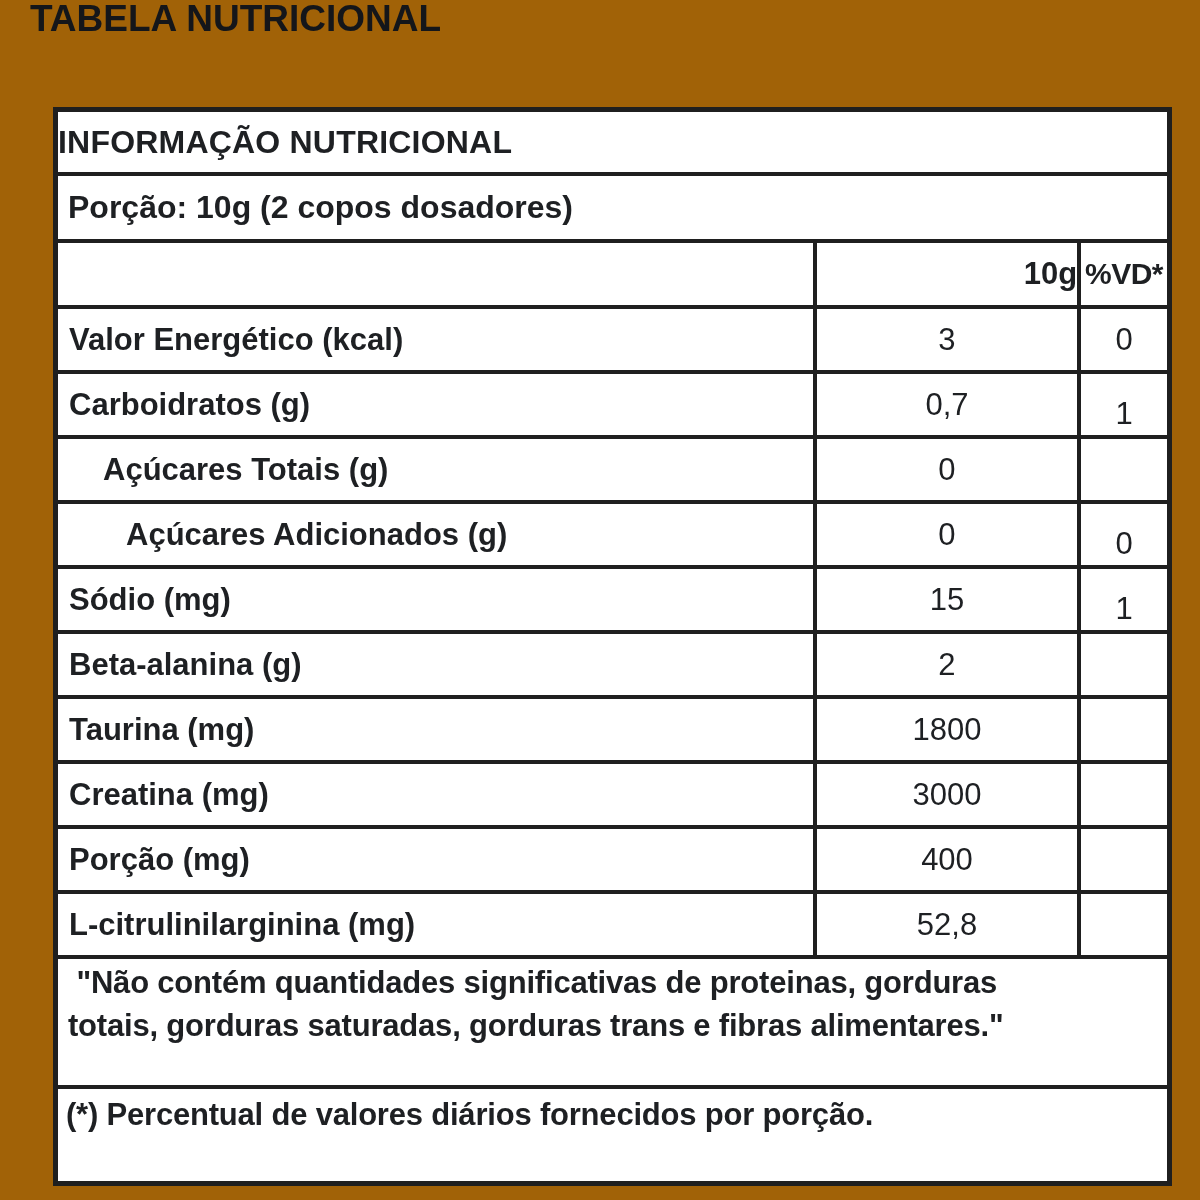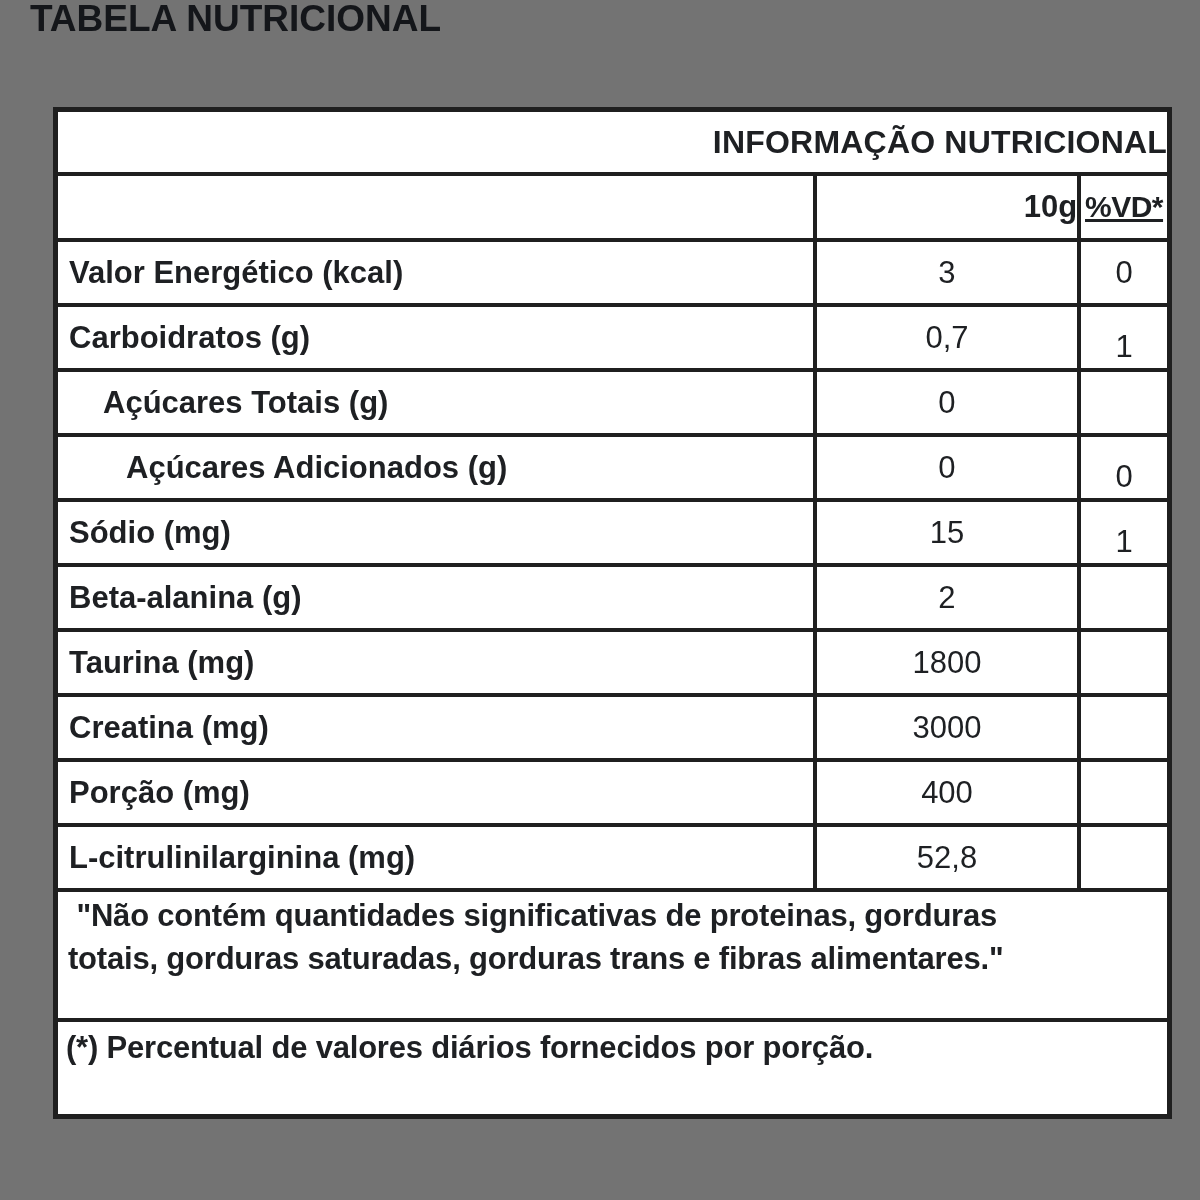--- a/index.html
+++ b/index.html
@@ -14,21 +14,21 @@
     overflow: hidden;
     position: relative;
     font-family: "Liberation Sans", sans-serif;
     color: #1e2023;
     -webkit-font-smoothing: antialiased;
   }
   .page {
     position: relative;
     width: 1200px;
     height: 1200px;
-    background: #737373;
+    background: #a16207;
   }
   .page-title {
     position: absolute;
     left: 30px;
     top: -4px;
     margin: 0;
     font-size: 37px;
     line-height: 46px;
     font-weight: bold;
     letter-spacing: 0px;
@@ -49,42 +49,41 @@
   .nutri-table col.c-amount { width: 263px; }
   .nutri-table col.c-dv     { width: 90px;  }
   .nutri-table td {
     border: 4px solid #1f1f1f;
     vertical-align: middle;
     padding: 0;
     overflow: hidden;
   }
   td.t-title {
     height: 60px;
-    text-align: right;
+    text-align: left;
     font-weight: bold;
     font-size: 32px;
     letter-spacing: 0.2px;
   }
   td.t-meta {
     height: 63px;
     font-weight: bold;
     font-size: 32px;
     padding-left: 10px;
   }
   tr.col-head-row td { height: 62px; }
   td.t-colhead {
     text-align: right;
     font-weight: bold;
     font-size: 31px;
   }
   td.t-colhead-dv {
     font-size: 30px;
     letter-spacing: -0.5px;
     text-align: center;
-    text-decoration: underline;
   }
   tr.nutrient-row td { height: 61px; }
   td.t-label {
     font-size: 31px;
     padding-left: 11px;
     white-space: nowrap;
     font-weight: bold;
   }
   td.t-label.indent-1 { padding-left: 45px; }
   td.t-label.indent-2 { padding-left: 68px; }
@@ -127,20 +126,23 @@
   <table class="nutri-table">
     <colgroup>
       <col class="c-label">
       <col class="c-amount">
       <col class="c-dv">
     </colgroup>
     <tbody id="nutri-body">
       <tr>
         <td colspan="3" class="t-title">INFORMAÇÃO NUTRICIONAL</td>
       </tr>
+      <tr>
+        <td colspan="3" class="t-meta">Porção: 10g (2 copos dosadores)</td>
+      </tr>
       <tr class="col-head-row">
         <td class="t-blank"></td>
         <td class="t-colhead">10g</td>
         <td class="t-colhead t-colhead-dv">%VD*</td>
       </tr>
 
       <tr class="nutrient-row">
     <td class="t-label indent-0">Valor Energético (kcal)</td>
     <td class="t-amount">3</td>
     <td class="t-dv"><span class="dv-val">0</span></td>

